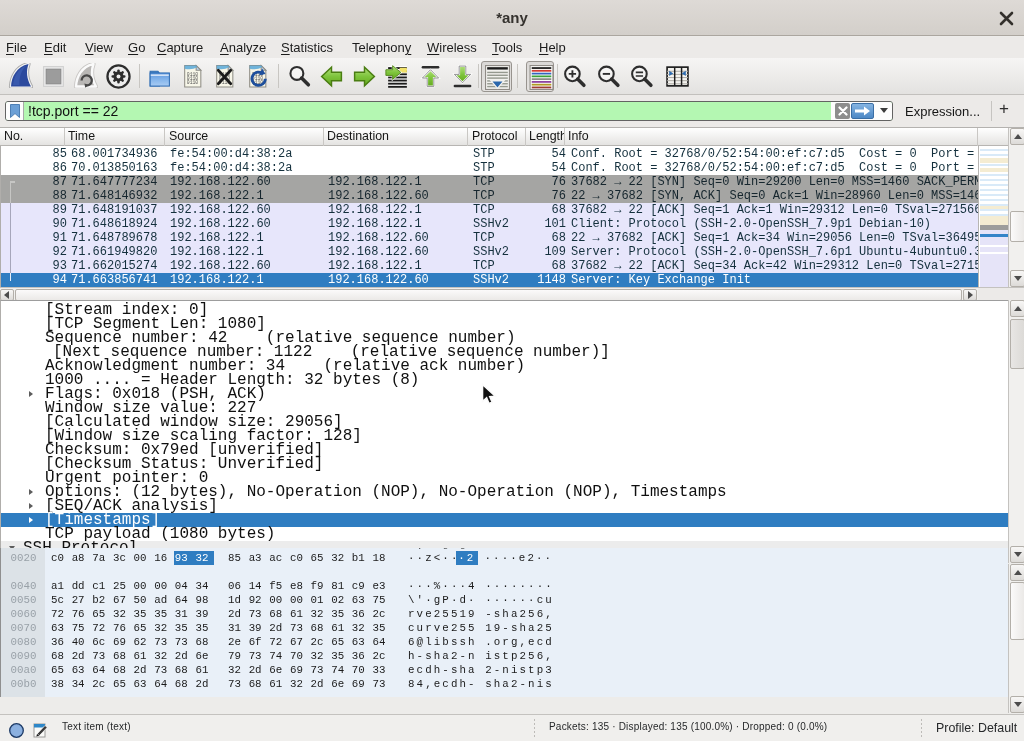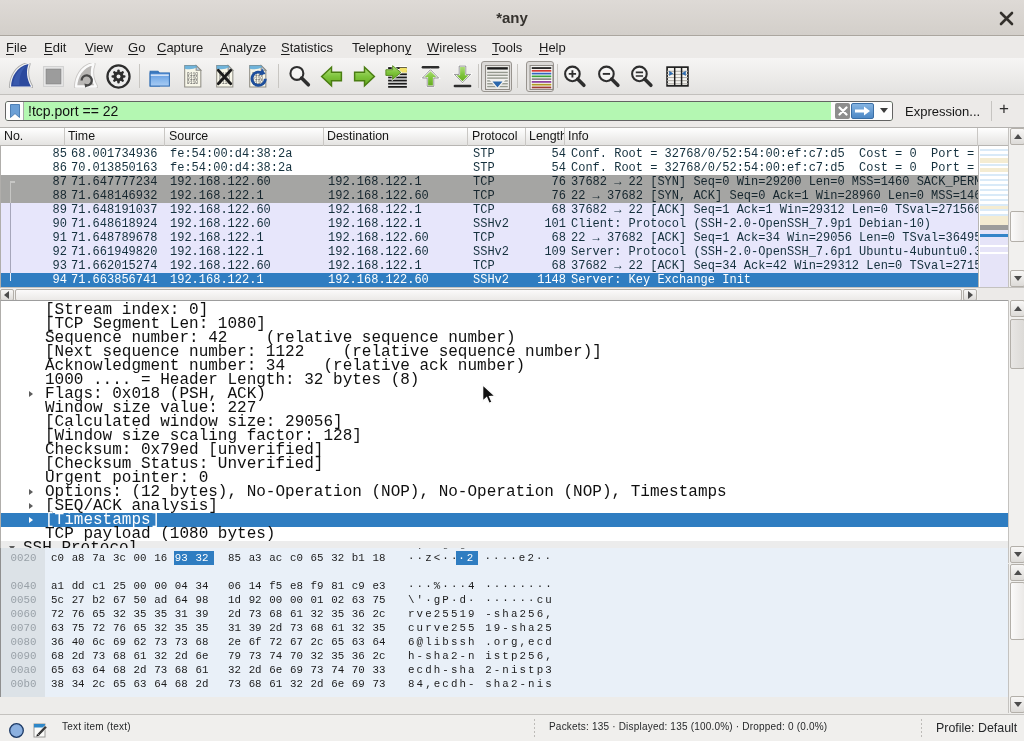--- a/index.html
+++ b/index.html
@@ -400,21 +400,21 @@
     <div class="arr" style="left:4px;top:3px;border-top:4px solid transparent;border-bottom:4px solid transparent;border-right:5px solid #4c4c4c"></div>
     <div class="sbtn" style="left:963px;top:0.5px;width:14px;height:12px"></div>
     <div class="arr" style="left:968px;top:3px;border-top:4px solid transparent;border-bottom:4px solid transparent;border-left:5px solid #4c4c4c"></div>
     <div class="thumb" style="left:15px;top:0.5px;width:947px;height:12px;background:linear-gradient(#fbfafa,#ebe9e7)"></div>
   </div>
 <div class="abs" style="left:978px;top:287px;width:46px;height:13px;background:#eceae8;border-top:1px solid #c4c2bf"></div>
 <div class="abs" id="detail">
     <div class="drow" style="top:2px;"><span class="abs" style="left:44px">[Stream index: 0]</span></div>
     <div class="drow" style="top:16px;"><span class="abs" style="left:44px">[TCP Segment Len: 1080]</span></div>
     <div class="drow" style="top:30px;"><span class="abs" style="left:44px">Sequence number: 42    (relative sequence number)</span></div>
-    <div class="drow" style="top:44px;"><span class="abs" style="left:44px">[Next sequence number: 1122    (relative sequence number)]</span></div>
+    <div class="drow" style="top:44px;margin-left:8px;"><span class="abs" style="left:44px">[Next sequence number: 1122    (relative sequence number)]</span></div>
     <div class="drow" style="top:58px;"><span class="abs" style="left:44px">Acknowledgment number: 34    (relative ack number)</span></div>
     <div class="drow" style="top:72px;"><span class="abs" style="left:44px">1000 .... = Header Length: 32 bytes (8)</span></div>
     <div class="drow" style="top:86px;"><span class="tri" style="left:28px;border-left-color:#5c5c5c"></span><span class="abs" style="left:44px">Flags: 0x018 (PSH, ACK)</span></div>
     <div class="drow" style="top:100px;"><span class="abs" style="left:44px">Window size value: 227</span></div>
     <div class="drow" style="top:114px;"><span class="abs" style="left:44px">[Calculated window size: 29056]</span></div>
     <div class="drow" style="top:128px;"><span class="abs" style="left:44px">[Window size scaling factor: 128]</span></div>
     <div class="drow" style="top:142px;"><span class="abs" style="left:44px">Checksum: 0x79ed [unverified]</span></div>
     <div class="drow" style="top:156px;"><span class="abs" style="left:44px">[Checksum Status: Unverified]</span></div>
     <div class="drow" style="top:170px;"><span class="abs" style="left:44px">Urgent pointer: 0</span></div>
     <div class="drow" style="top:184px;"><span class="tri" style="left:28px;border-left-color:#5c5c5c"></span><span class="abs" style="left:44px">Options: (12 bytes), No-Operation (NOP), No-Operation (NOP), Timestamps</span></div>

